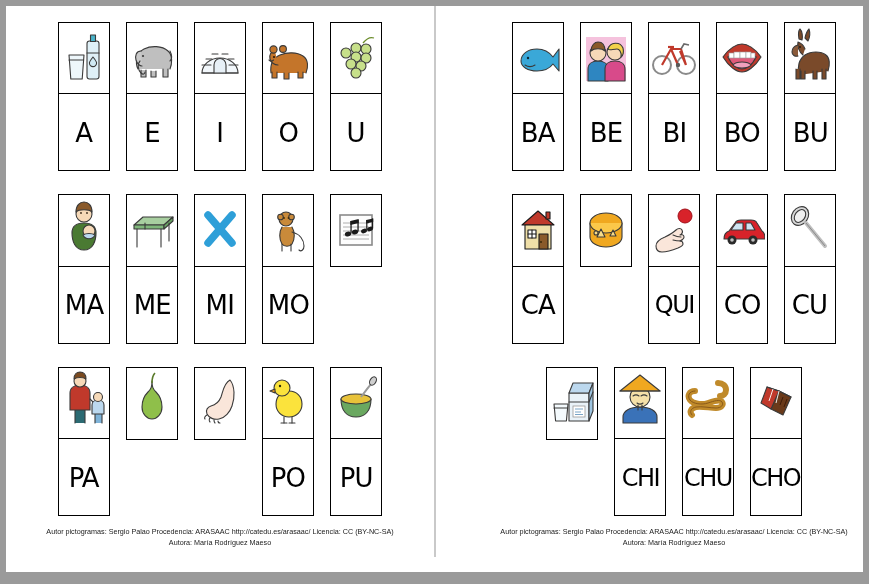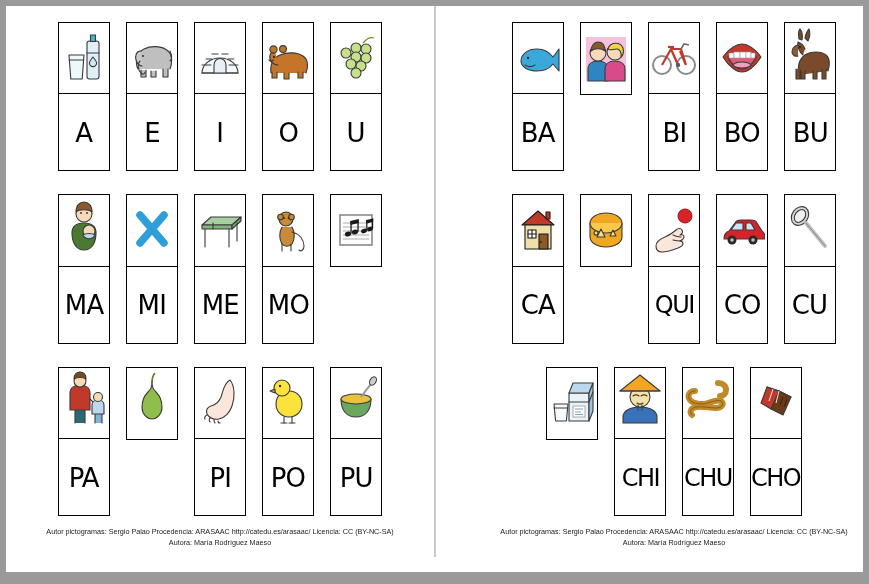--- a/index.html
+++ b/index.html
@@ -219,41 +219,41 @@
               </span>
             </div>
             <div class="letter-box">
               <span class="letter len2">MA</span>
             </div>
           </div>
           <div class="card">
             <div class="pic-box">
               <span>
                 <svg class="pic-svg" viewBox="0 0 46 64" xmlns="http://www.w3.org/2000/svg">
-    <path d="M11 16 L35 44 M35 16 L11 44" stroke="#2e9fd8" stroke-width="7.5" stroke-linecap="round" fill="none"></path>
-                </svg>
-              </span>
-            </div>
-            <div class="letter-box">
-              <span class="letter len2">MI</span>
-            </div>
-          </div>
-          <div class="card">
-            <div class="pic-box">
-              <span>
-                <svg class="pic-svg" viewBox="0 0 46 64" xmlns="http://www.w3.org/2000/svg">
     <path d="M5 26 l9-8 h30 l-9 8z" fill="#a8cfa0" stroke="#3a3a3a" stroke-width="1.1" stroke-linejoin="round" stroke-linecap="round"></path>
     <path d="M5 26 h30 v4 h-30z" fill="#7fb77a" stroke="#3a3a3a" stroke-width="1.1" stroke-linejoin="round" stroke-linecap="round"></path>
     <path d="M35 26 l9-8 v4 l-9 8z" fill="#6aa565" stroke="#3a3a3a" stroke-width="1.1" stroke-linejoin="round" stroke-linecap="round"></path>
     <path d="M8 30 v18 M32 30 v18 M40 24 v18 M16 24 v6" stroke="#3a3a3a" stroke-width="1.1" stroke-linejoin="round" stroke-linecap="round"></path>
                 </svg>
               </span>
             </div>
             <div class="letter-box">
               <span class="letter len2">ME</span>
+            </div>
+          </div>
+          <div class="card">
+            <div class="pic-box">
+              <span>
+                <svg class="pic-svg" viewBox="0 0 46 64" xmlns="http://www.w3.org/2000/svg">
+    <path d="M11 16 L35 44 M35 16 L11 44" stroke="#2e9fd8" stroke-width="7.5" stroke-linecap="round" fill="none"></path>
+                </svg>
+              </span>
+            </div>
+            <div class="letter-box">
+              <span class="letter len2">MI</span>
             </div>
           </div>
           <div class="card">
             <div class="pic-box">
               <span>
                 <svg class="pic-svg" viewBox="0 0 46 64" xmlns="http://www.w3.org/2000/svg">
     <path d="M17 28 c-3 5 -3 12 0 17 c2 3 8 3 10 0 c3-5 3-12 0-17" fill="#c98a3a" stroke="#3a3a3a" stroke-width="1.1" stroke-linejoin="round" stroke-linecap="round"></path>
     <circle cx="21" cy="20" r="7" fill="#c98a3a" stroke="#3a3a3a" stroke-width="1.1" stroke-linejoin="round" stroke-linecap="round"></circle>
     <circle cx="15.5" cy="18" r="2.8" fill="#c98a3a" stroke="#3a3a3a" stroke-width="1.1" stroke-linejoin="round" stroke-linecap="round"></circle>
     <circle cx="26.5" cy="18" r="2.8" fill="#c98a3a" stroke="#3a3a3a" stroke-width="1.1" stroke-linejoin="round" stroke-linecap="round"></circle>
@@ -325,23 +325,20 @@
           </div>
           <div class="card">
             <div class="pic-box">
               <span>
                 <svg class="pic-svg" viewBox="0 0 46 64" xmlns="http://www.w3.org/2000/svg">
     <path d="M33 9 c5 6 5 18 2 26 c-2 6 -7 12 -13 13 c-5 1 -10-1 -12-5 c-2-4 1-7 4-8 c4-1 8-4 10-9 c2-6 3-14 9-17z" fill="#fae6da" stroke="#3a3a3a" stroke-width="1.1" stroke-linejoin="round" stroke-linecap="round"></path>
     <path d="M10 44 c-2 1 -3 3 -2 4 M13 47 c-1 1 -1 3 0 4 M17 49 c0 1 0 2 1 3 M21 50 c0 1 1 2 2 2" fill="none" stroke="#3a3a3a" stroke-width="1.1" stroke-linejoin="round" stroke-linecap="round"></path>
                 </svg>
               </span>
             </div>
-            <div class="letter-box">
-              <span class="letter len2">PI</span>
-            </div>
           </div>
           <div class="card">
             <div class="pic-box">
               <span>
                 <svg class="pic-svg" viewBox="0 0 46 64" xmlns="http://www.w3.org/2000/svg">
     <path d="M24 46 c-8 0 -13-6 -13-13 c0-7 5-13 13-13 c8 0 13 6 13 13 c0 7 -5 13 -13 13z" fill="#fbe33c" stroke="#3a3a3a" stroke-width="1.1" stroke-linejoin="round" stroke-linecap="round"></path>
     <circle cx="17" cy="17" r="8" fill="#fbe33c" stroke="#3a3a3a" stroke-width="1.1" stroke-linejoin="round" stroke-linecap="round"></circle>
     <circle cx="15" cy="15" r="1.2" fill="#2a2a0a"></circle>
     <path d="M10 18 l-5 2 l5 2z" fill="#f0a020" stroke="#3a3a3a" stroke-width="1.1" stroke-linejoin="round" stroke-linecap="round"></path>
     <path d="M19 46 v6 M27 46 v6" stroke="#3a3a3a" stroke-width="1.1" stroke-linejoin="round" stroke-linecap="round"></path>
@@ -400,20 +397,23 @@
     <rect x="3" y="10" width="40" height="44" fill="#f5c2dd"></rect>
     <path d="M5 54 v-12 c0-5 4-8 10-8 c6 0 10 3 10 8 v12z" fill="#2e86c1" stroke="#3a3a3a" stroke-width="1.1" stroke-linejoin="round" stroke-linecap="round"></path>
     <circle cx="15" cy="26" r="8" fill="#f6d9b8" stroke="#3a3a3a" stroke-width="1.1" stroke-linejoin="round" stroke-linecap="round"></circle>
     <path d="M8 24 c0-6 4-9 7-9 c4 0 7 3 7 9 c-3-3 -11-3 -14 0z" fill="#8a5a2a" stroke="#3a3a3a" stroke-width="1.1" stroke-linejoin="round" stroke-linecap="round"></path>
     <path d="M22 54 v-12 c0-5 4-8 10-8 c6 0 10 3 10 8 v12z" fill="#d84a8a" stroke="#3a3a3a" stroke-width="1.1" stroke-linejoin="round" stroke-linecap="round"></path>
     <circle cx="32" cy="25" r="8" fill="#f6d9b8" stroke="#3a3a3a" stroke-width="1.1" stroke-linejoin="round" stroke-linecap="round"></circle>
     <path d="M25 22 c2-7 12-8 15-1 c1 4 0 8 -2 9 c1-5 -2-8 -4-8 c-4 0 -8 2 -9 0z" fill="#f2d24a" stroke="#3a3a3a" stroke-width="1.1" stroke-linejoin="round" stroke-linecap="round"></path>
                 </svg>
               </span>
             </div>
+            <div class="letter-box">
+              <span class="letter len2">BE</span>
+            </div>
           </div>
           <div class="card">
             <div class="pic-box">
               <span>
                 <svg class="pic-svg" viewBox="0 0 46 64" xmlns="http://www.w3.org/2000/svg">
     <circle cx="11" cy="38" r="9" fill="none" stroke="#8a8a8a" stroke-width="2"></circle>
     <circle cx="35" cy="38" r="9" fill="none" stroke="#8a8a8a" stroke-width="2"></circle>
     <path d="M11 38 L20 22 L30 22 L35 38 M20 22 L27 38 M35 38 L29 24" fill="none" stroke="#c0392b" stroke-width="2.2"></path>
     <path d="M17 20 h6" stroke="#c0392b" stroke-width="2.2"></path>
     <path d="M30 22 l3-5 l5 1" fill="none" stroke="#6a6a6a" stroke-width="1.6"></path>

